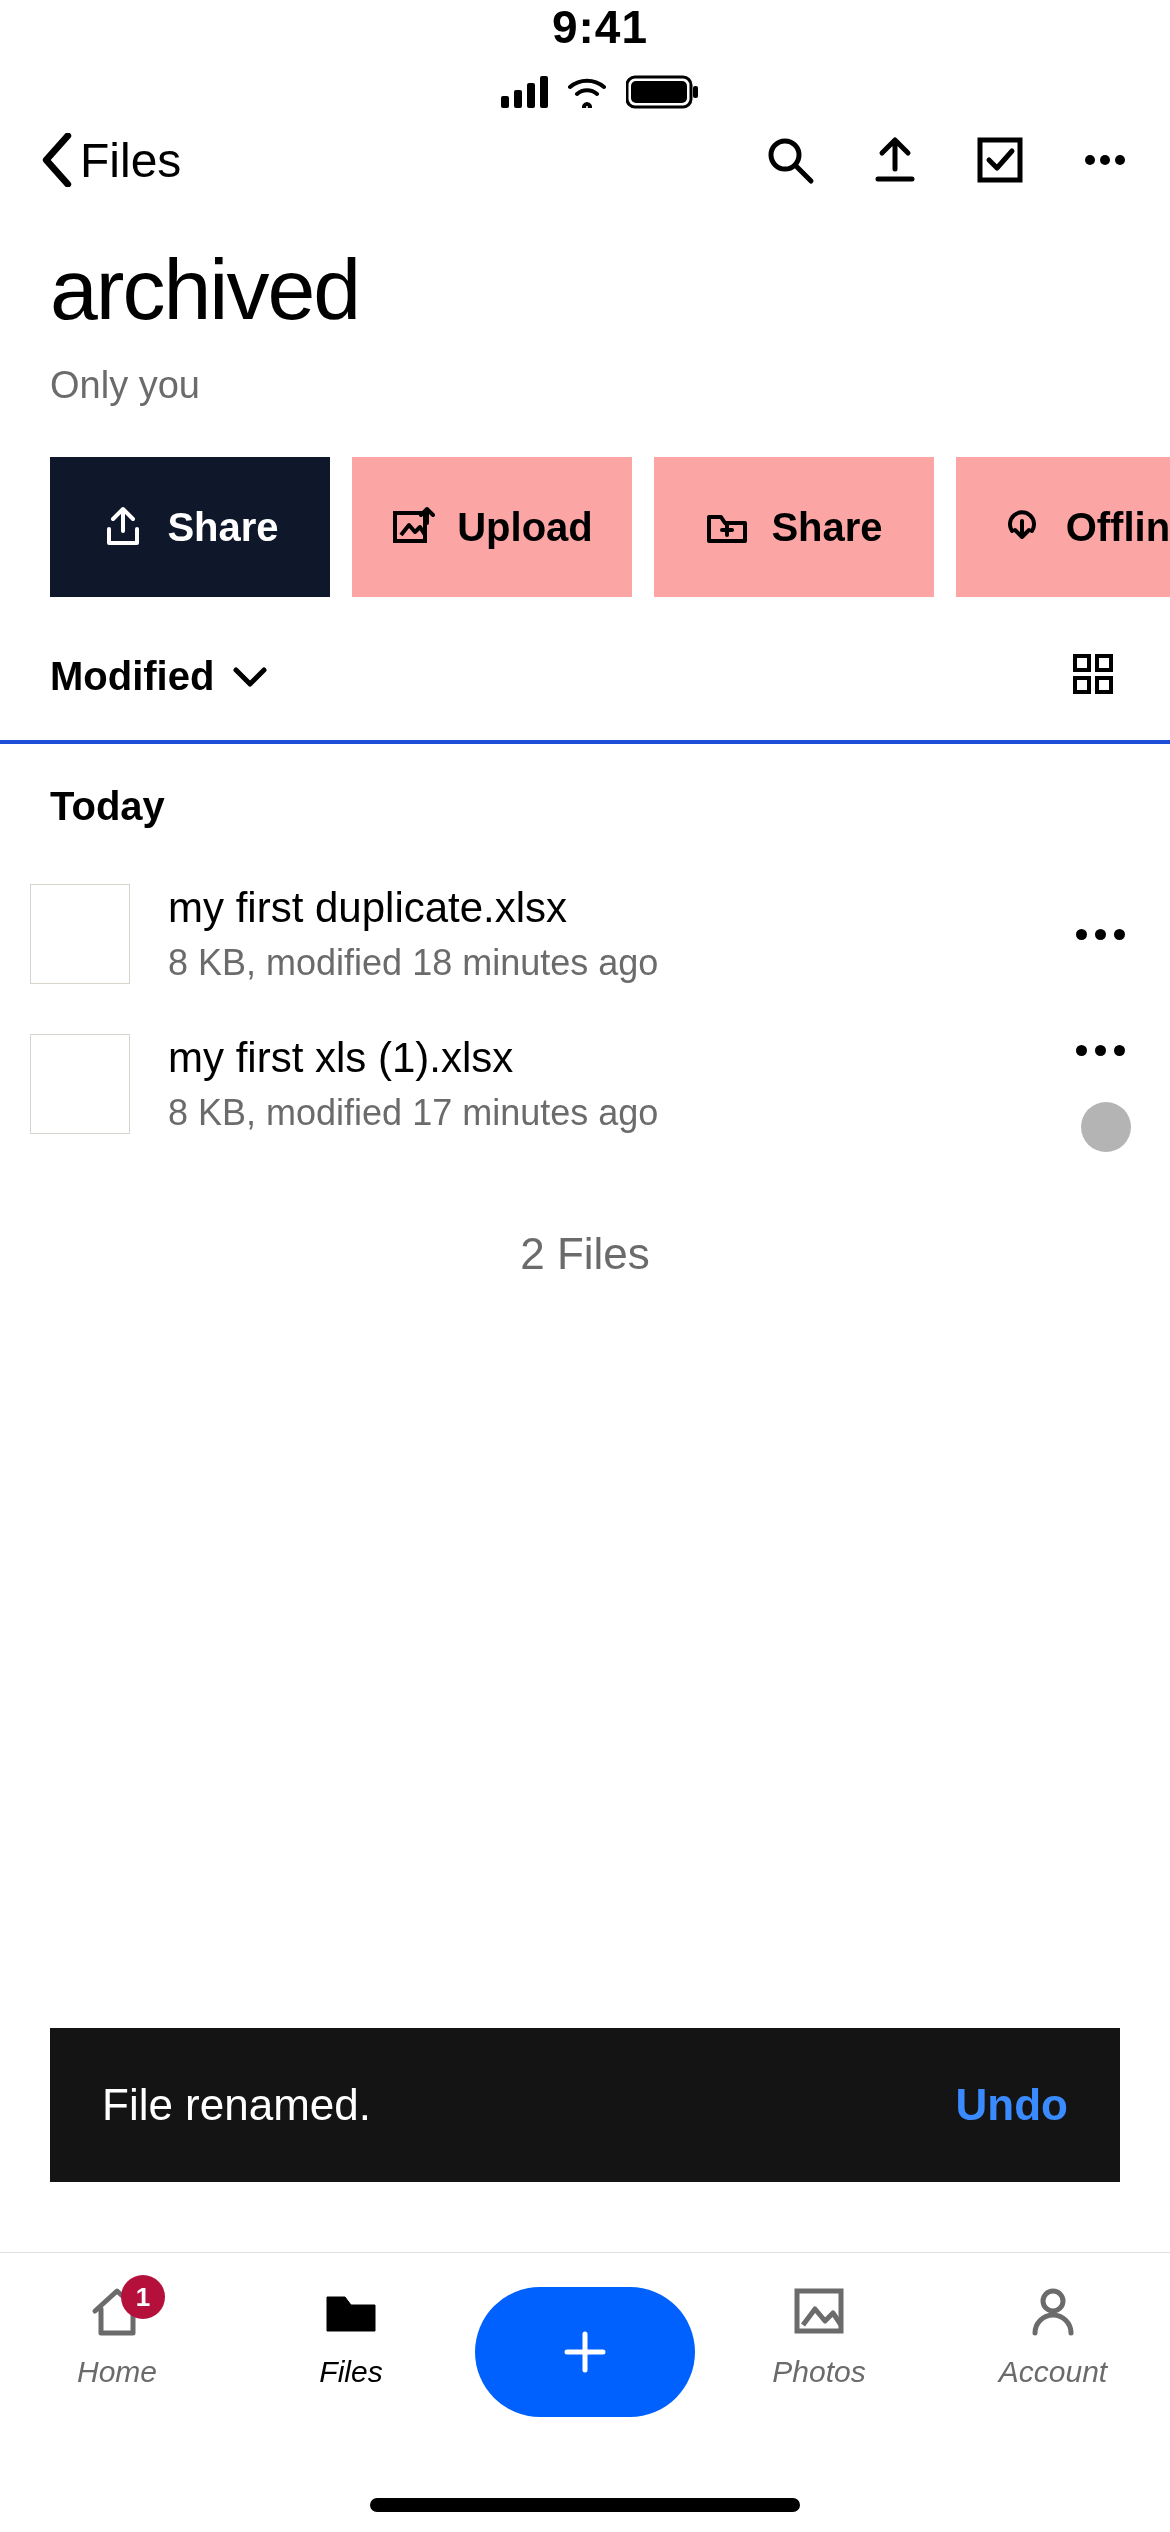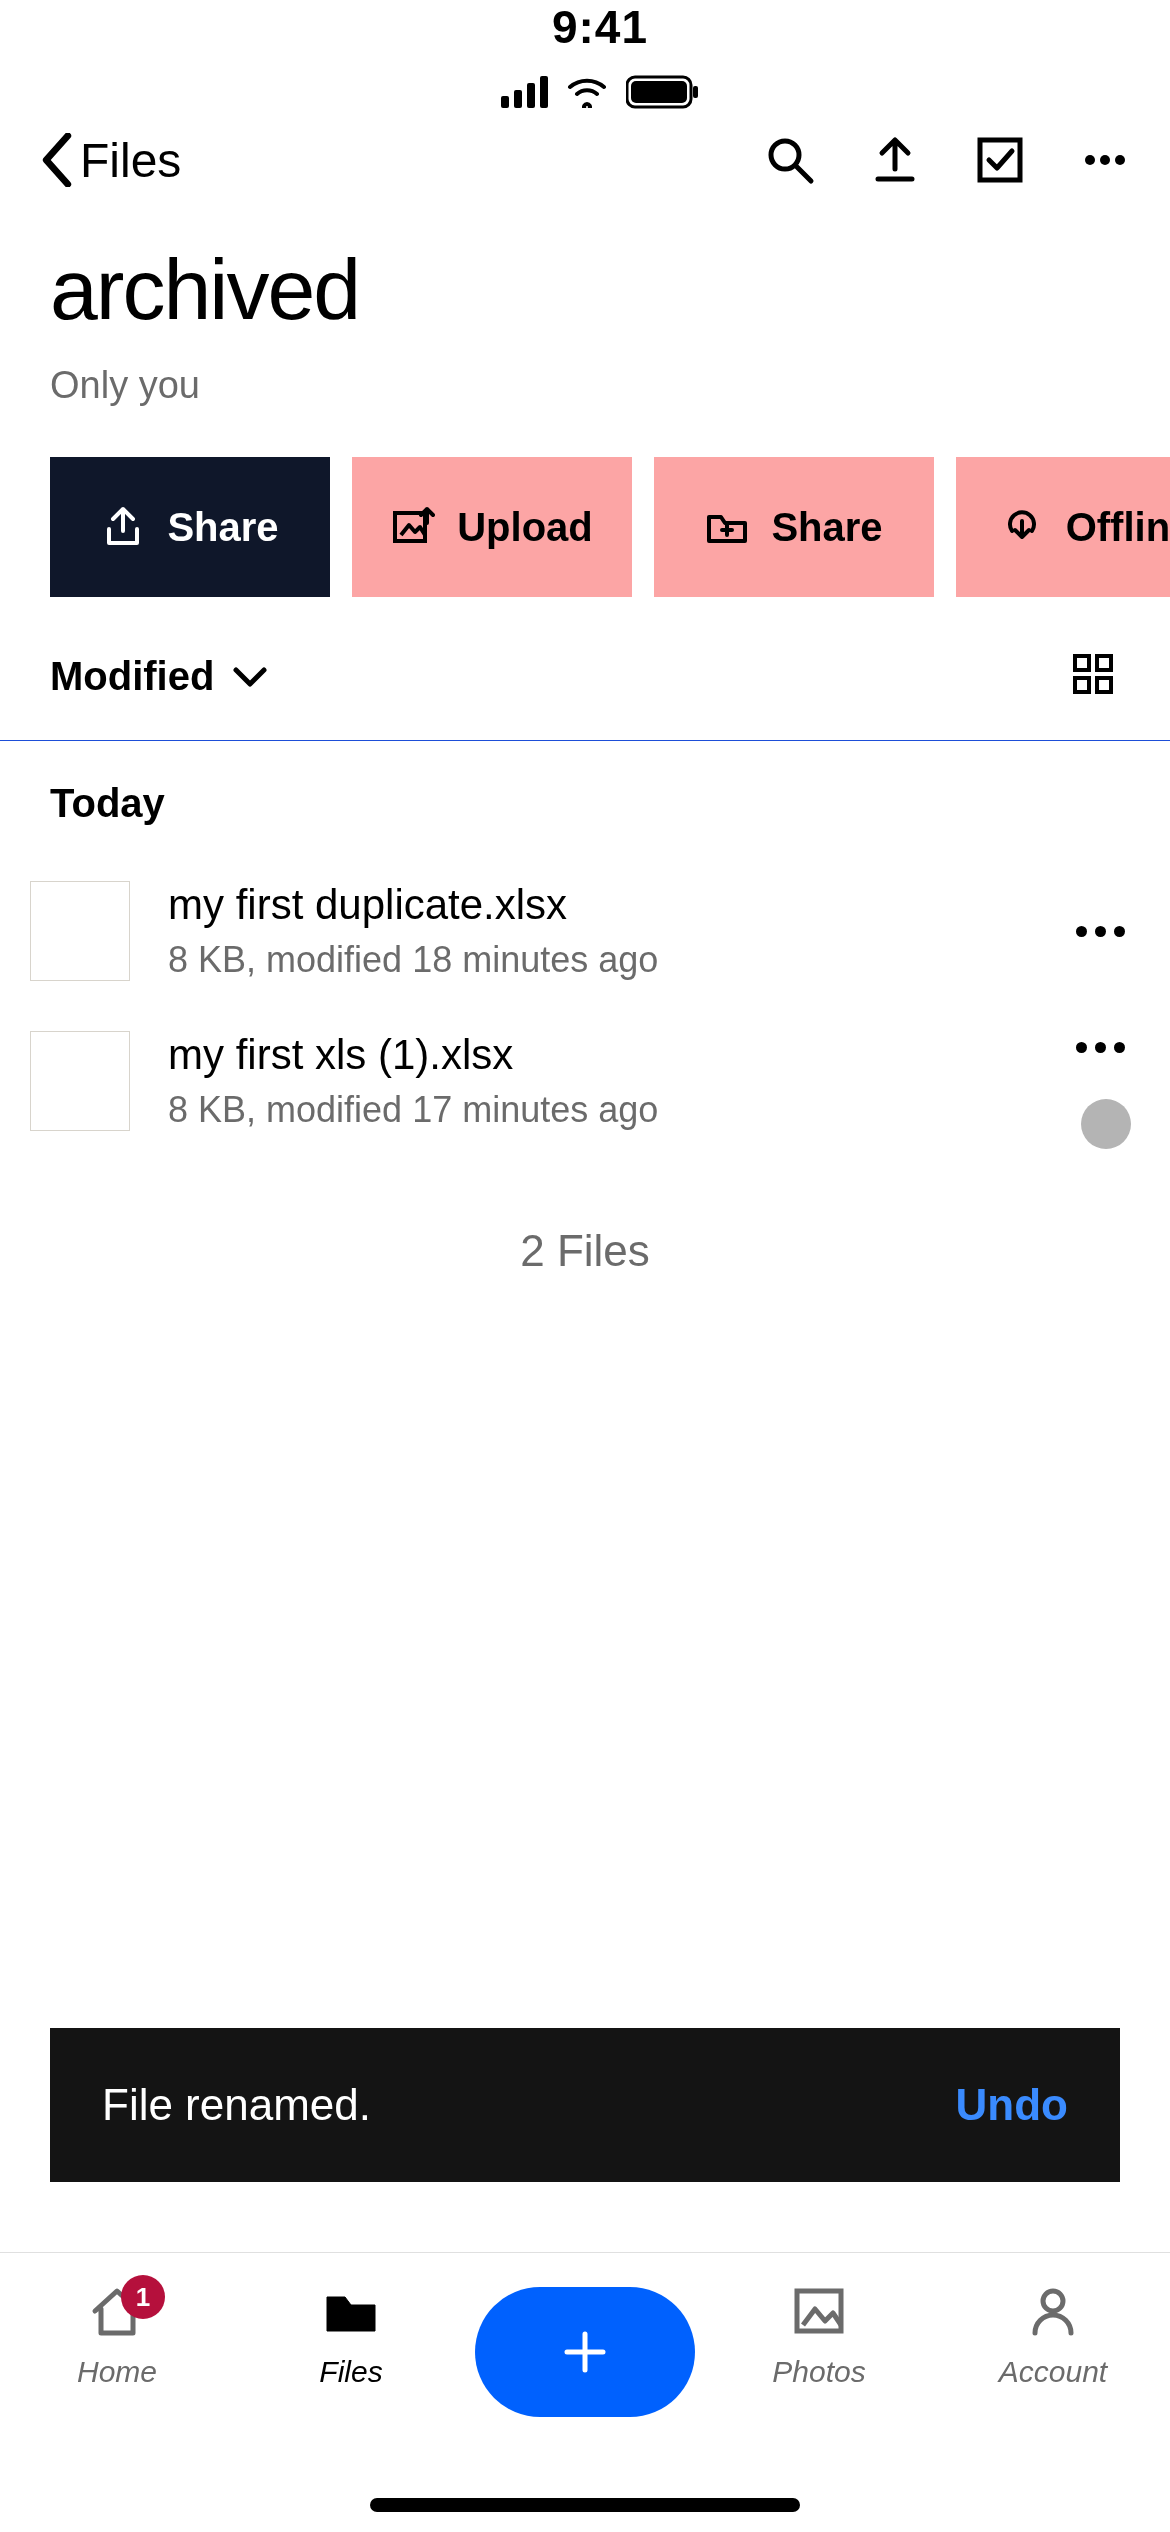--- a/index.html
+++ b/index.html
@@ -29,21 +29,21 @@
   .folder-access { font-size:38px; color:#6b6b6b; margin-top:25px; }
 
   
   .chips-row { display:flex; gap:22px; padding:40px 0 0 50px; overflow:hidden; }
   .chip { height:140px; min-width:280px; display:flex; align-items:center; justify-content:center; gap:22px; font-size:40px; font-weight:600; background:#fca5a5; padding:0 42px; }
   .chip.primary { background:#0f172a; color:#fff; }
   .chip svg { width:44px; height:44px; flex-shrink:0; }
   .chip.primary svg { stroke:#fff; }
 
   
-  .sort-row { display:flex; align-items:center; justify-content:space-between; padding:55px 55px 40px 50px; border-bottom:1px solid #1d4ed8; }
+  .sort-row { display:flex; align-items:center; justify-content:space-between; padding:55px 55px 40px 50px; border-bottom:4px solid #1d4ed8; }
   .sort-btn { display:flex; align-items:center; gap:18px; font-size:40px; font-weight:700; }
   .sort-btn svg { width:36px; height:24px; }
   .grid-toggle svg { width:44px; height:44px; }
 
   
   .section-hdr { font-size:40px; font-weight:700; padding:40px 50px 30px 50px; }
 
   
   .file-row { display:flex; align-items:center; padding:25px 45px 25px 30px; gap:38px; }
   .file-thumb { width:100px; height:100px; border:1px solid #d8d4cc; background:#fff; flex-shrink:0; }

